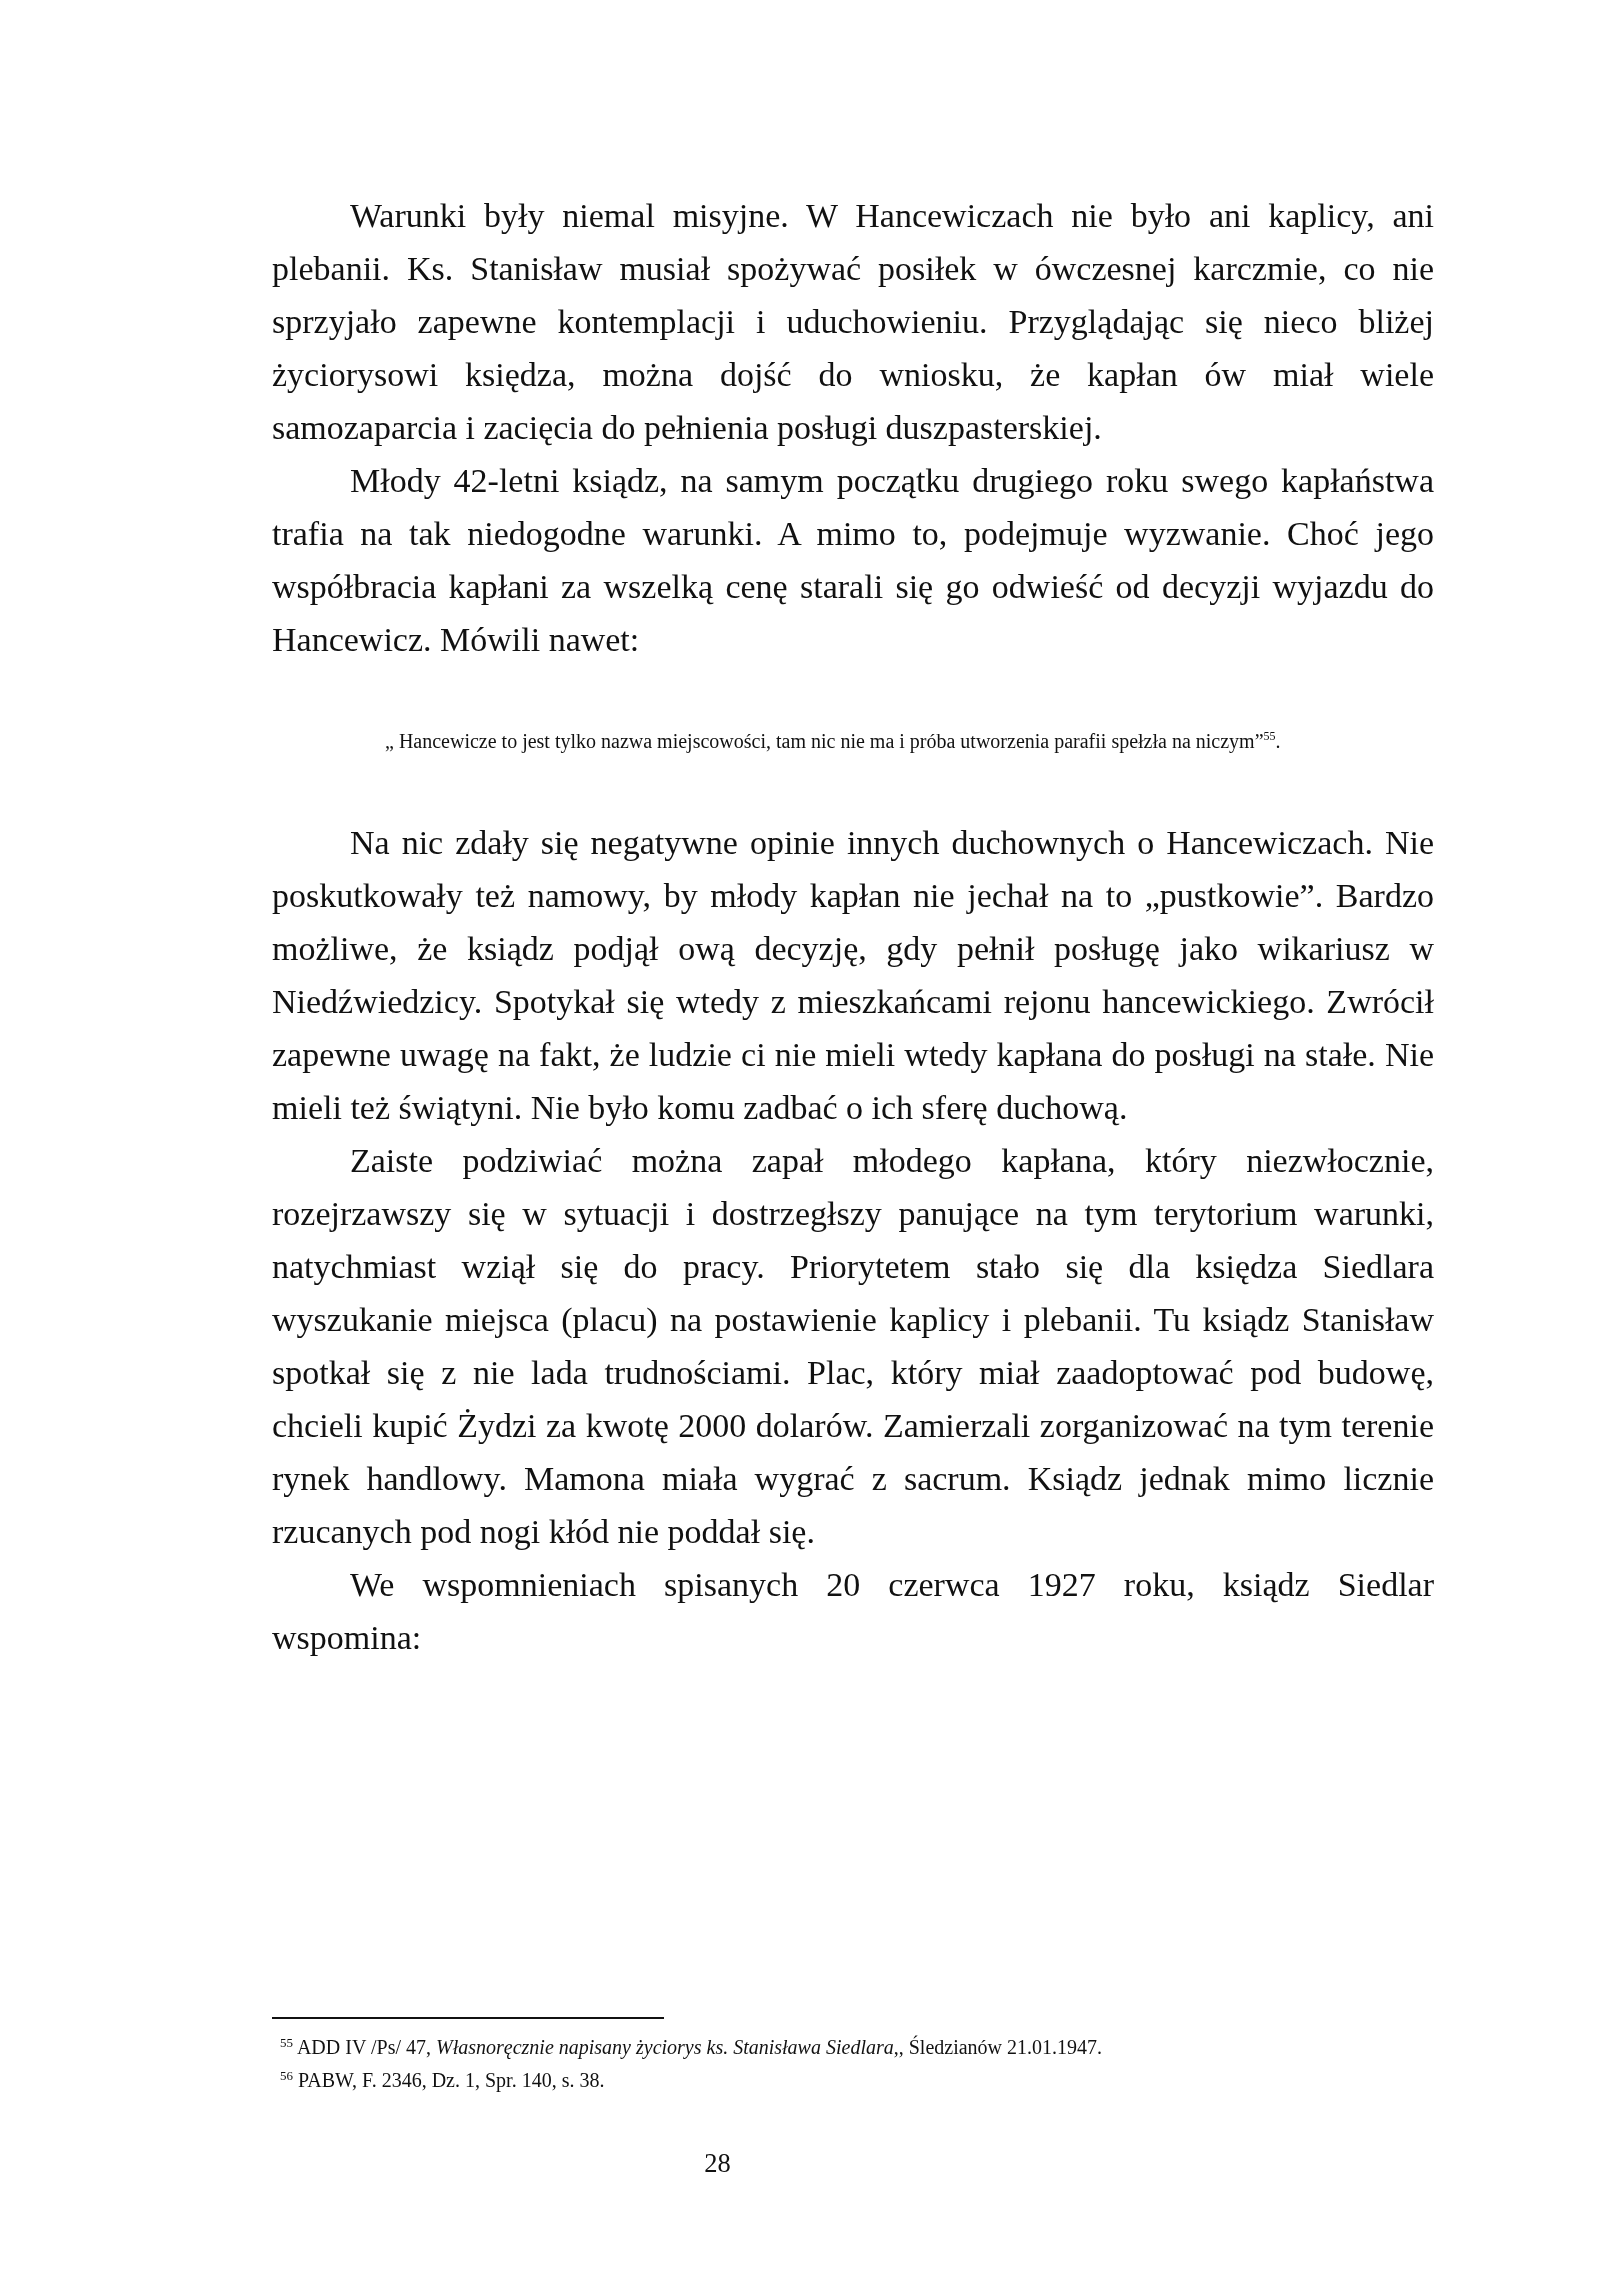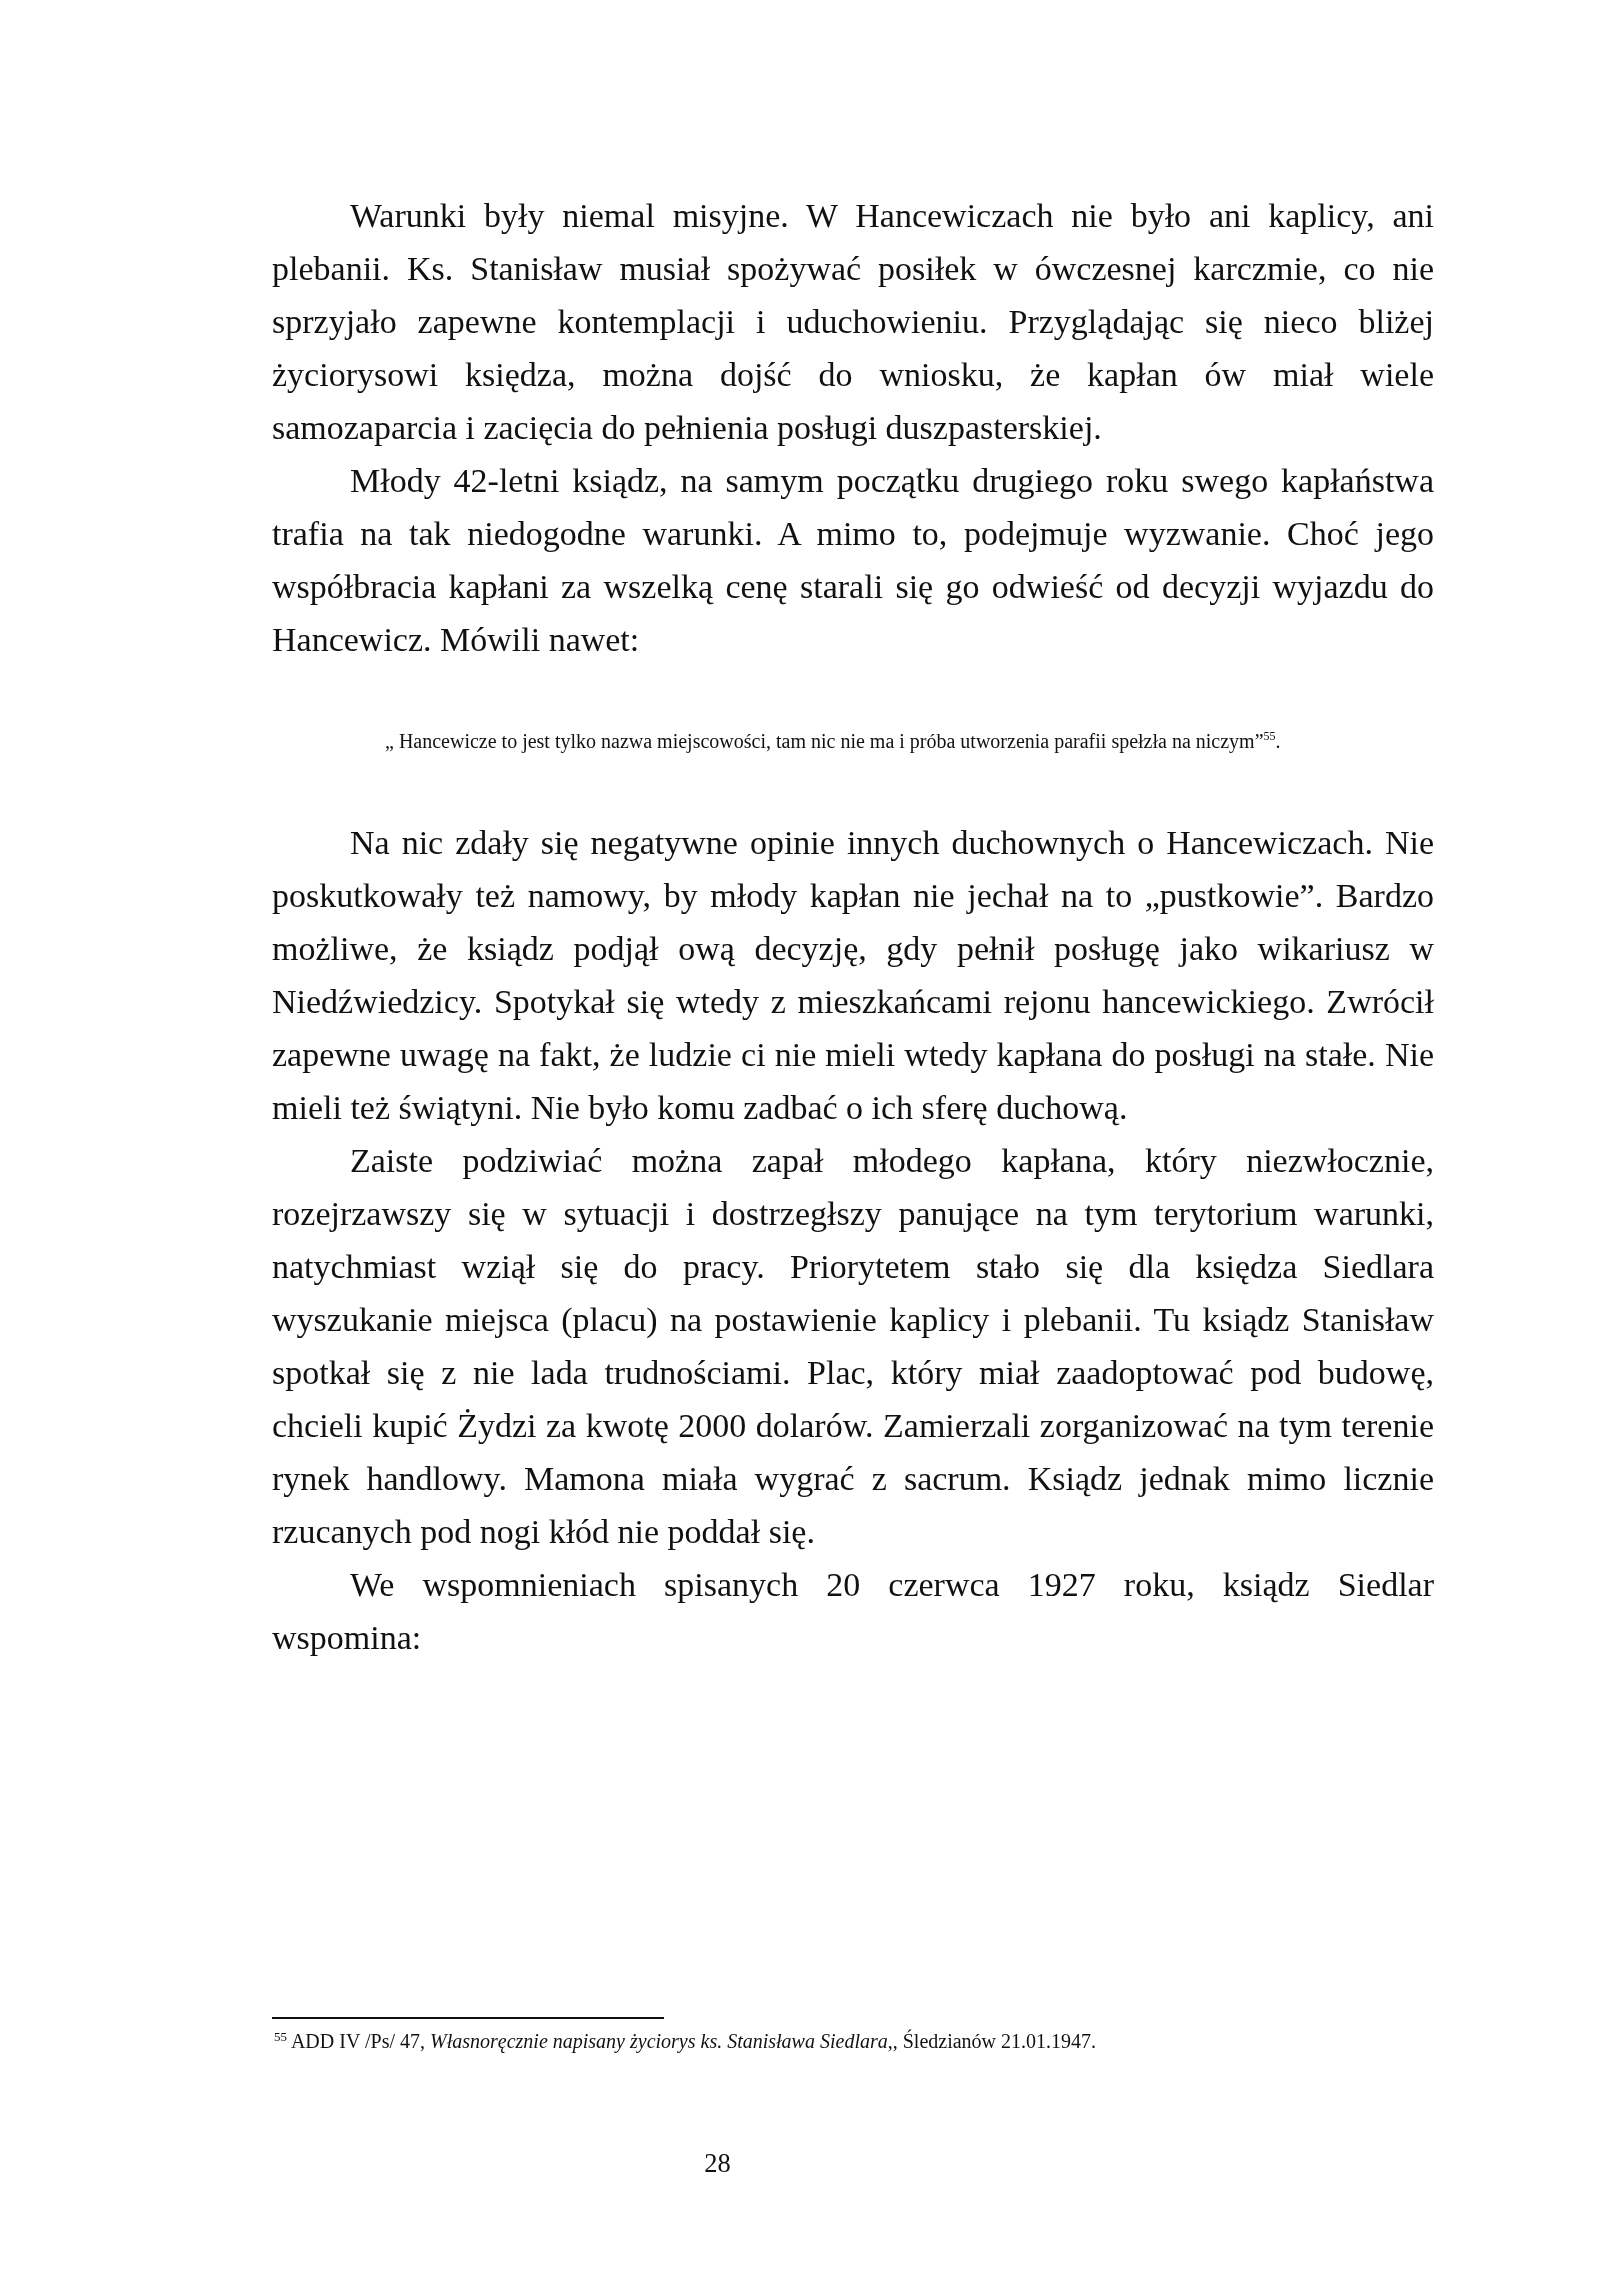--- a/index.html
+++ b/index.html
@@ -6,21 +6,21 @@
   body { width: 1621px; height: 2293px; position: relative; overflow: hidden;
          font-family: "Liberation Serif", serif; color: #111111; }
   .page { position: absolute; left: 272px; top: 189px; width: 1162px; }
   .para { font-size: 34px; line-height: 53px; text-align: justify; margin: 0;
           text-indent: 78px; }
   .quote { margin: 51px 0 51px 113px; width: 973px; font-size: 20px; line-height: 48px;
            text-align: justify; }
   .quote sup, .footnote sup { font-size: 0.6em; vertical-align: 0.65em; line-height: 0; }
   .rule { position: absolute; left: 272px; top: 2017px; width: 392px; height: 1.6px; background: #111; }
   .footnotes { position: absolute; left: 272px; top: 2027px; width: 1162px; font-size: 20px; line-height: 25px; }
-  .footnote { margin: 2px; }
+  .footnote { margin: 8px; }
   .footnote sup { font-size: 0.65em; vertical-align: 0.55em; }
   .page-number { position: absolute; left: 0; width: 1435px; top: 2148px; text-align: center; font-size: 26.5px; }
   em { font-style: italic; }
 </style>
 </head>
 <body>
 
 <div class="page">
   <p class="para">Warunki były niemal misyjne. W Hancewiczach nie było ani kaplicy, ani plebanii. Ks. Stanisław musiał spożywać posiłek w ówczesnej karczmie, co nie sprzyjało zapewne kontemplacji i uduchowieniu. Przyglądając się nieco bliżej życiorysowi księdza, można dojść do wniosku, że kapłan ów miał wiele samozaparcia i zacięcia do pełnienia posługi duszpasterskiej.</p>
   <p class="para">Młody 42-letni ksiądz, na samym początku drugiego roku swego kapłaństwa trafia na tak niedogodne warunki. A mimo to, podejmuje wyzwanie. Choć jego współbracia kapłani za wszelką cenę starali się go odwieść od decyzji wyjazdu do Hancewicz. Mówili nawet:</p>
@@ -32,16 +32,17 @@
   <p class="para">Na nic zdały się negatywne opinie innych duchownych o Hancewiczach. Nie poskutkowały też namowy, by młody kapłan nie jechał na to „pustkowie”. Bardzo możliwe, że ksiądz podjął ową decyzję, gdy pełnił posługę jako wikariusz w Niedźwiedzicy. Spotykał się wtedy z mieszkańcami rejonu hancewickiego. Zwrócił zapewne uwagę na fakt, że ludzie ci nie mieli wtedy kapłana do posługi na stałe. Nie mieli też świątyni. Nie było komu zadbać o ich sferę duchową.</p>
   <p class="para">Zaiste podziwiać można zapał młodego kapłana, który niezwłocznie, rozejrzawszy się w sytuacji i dostrzegłszy panujące na tym terytorium warunki, natychmiast wziął się do pracy. Priorytetem stało się dla księdza Siedlara wyszukanie miejsca (placu) na postawienie kaplicy i plebanii. Tu ksiądz Stanisław spotkał się z nie lada trudnościami. Plac, który miał zaadoptować pod budowę, chcieli kupić Żydzi za kwotę 2000 dolarów. Zamierzali zorganizować na tym terenie rynek handlowy. Mamona miała wygrać z sacrum. Ksiądz jednak mimo licznie rzucanych pod nogi kłód nie poddał się.</p>
   <p class="para">We wspomnieniach spisanych 20 czerwca 1927 roku, ksiądz Siedlar wspomina:</p>
 
 </div>
 
 <div class="rule"></div>
 
 <div class="footnotes">
   <p class="footnote"><sup>55</sup> <span>ADD IV /Ps/ 47, </span><em>Własnoręcznie napisany życiorys ks. Stanisława Siedlara</em><span>,, Śledzianów 21.01.1947.</span></p>
+  <p class="footnote"><sup>56</sup> <span>PABW, F. 2346, Dz. 1, Spr. 140, s. 38.</span></p>
 </div>
 
 <div class="page-number">28</div>
 
 
 </body></html>

